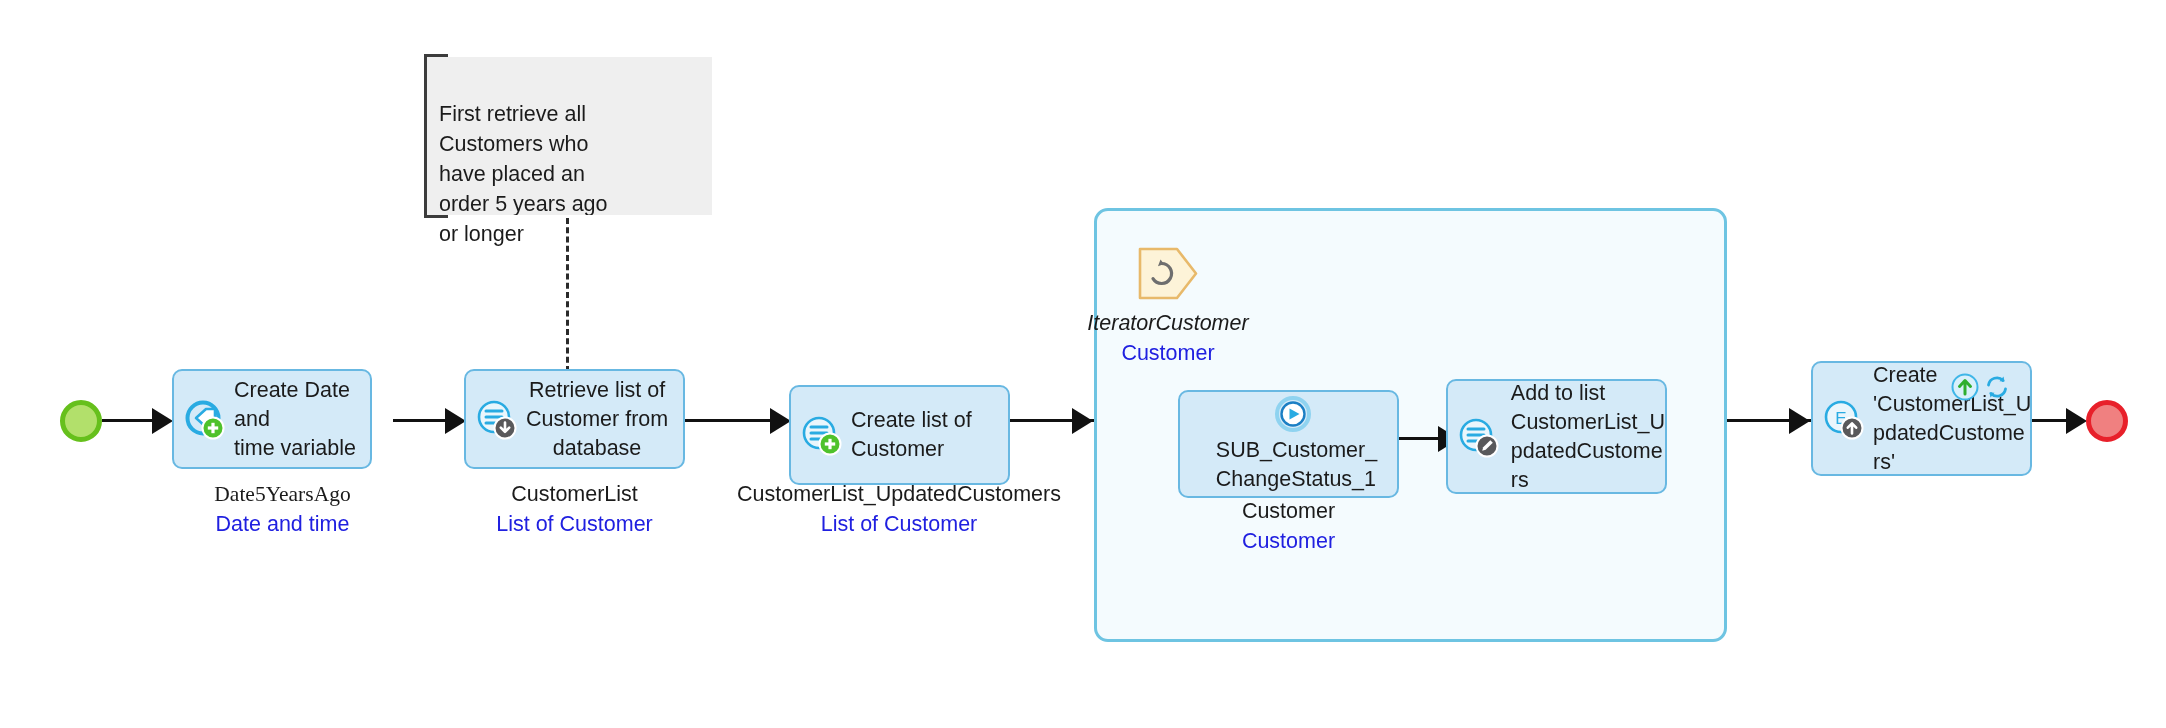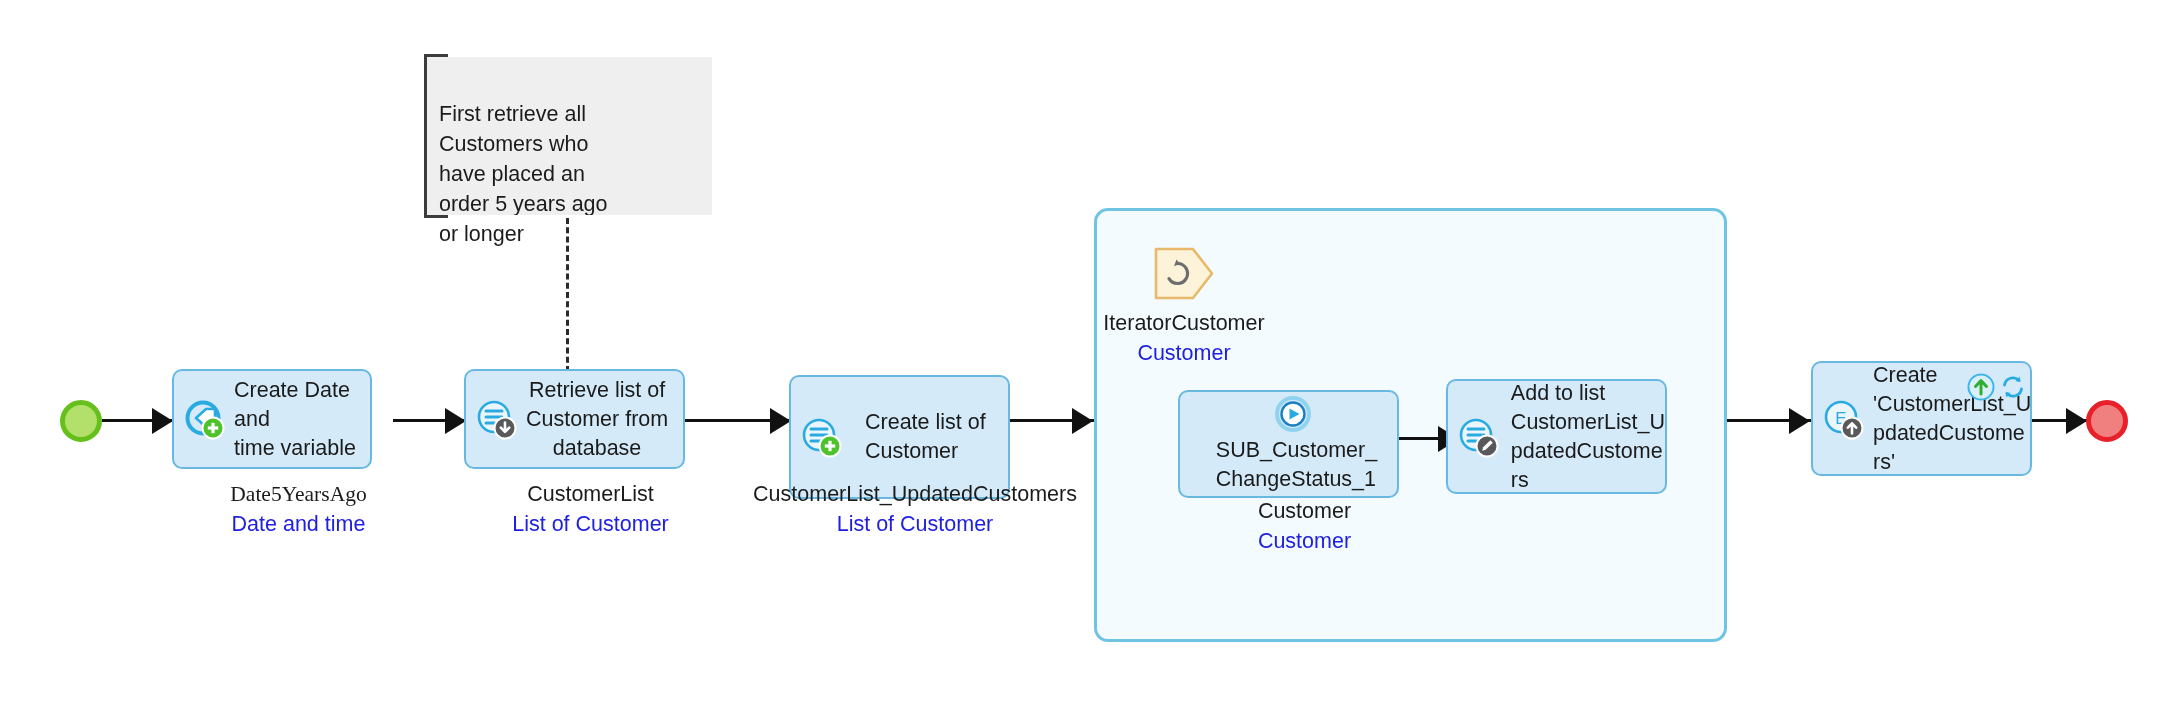--- a/index.html
+++ b/index.html
@@ -10,21 +10,21 @@
   body {
     font-family: "Liberation Sans", sans-serif;
   }
   #canvas {
     position: relative;
     width: 2166px;
     height: 728px;
     background: #ffffff;
     overflow: hidden;
   }
-  .abs { position: absolute; padding-left: 16px; }
+  .abs { position: absolute; }
 
   
   .event {
     border-radius: 50%;
     box-sizing: border-box;
   }
   .event-start {
     width: 42px; height: 42px;
     background: #b2e06b;
     border: 5px solid #66c01c;
@@ -174,21 +174,21 @@
     <div class="activity-label">Retrieve list of
 Customer from
 database</div>
   </div>
   <div class="abs caption" style="left:464px; top:480px; width:221px;">CustomerList</div>
   <div class="abs caption-type" style="left:464px; top:510px; width:221px;">List of Customer</div>
 
   <div class="abs conn-line" style="left:685px; top:419px; width:93px;"></div>
   <div class="abs arrow-head" style="left:770px; top:408px;"></div>
 
-  <div class="abs activity" style="left:789px; top:375px; width:221px; height:124px;gap:14px;">
+  <div class="abs activity" style="left:789px; top:385px; width:221px; height:100px;">
     <div class="icon-wrap">
       <svg width="44" height="44" viewBox="0 0 44 44">
         <circle cx="20" cy="20" r="15" fill="#eaf6fc" stroke="#29abe2" stroke-width="2.6"></circle>
         <path d="M12 14 L28 14 M12 20 L28 20 M12 26 L24 26" stroke="#29abe2" stroke-width="3" stroke-linecap="round"></path>
         <circle cx="31" cy="31" r="10.5" fill="#4ec22b" stroke="#ffffff" stroke-width="2"></circle>
         <rect x="29.4" y="25.8" width="3.2" height="10.4" fill="#ffffff"></rect>
         <rect x="25.8" y="29.4" width="10.4" height="3.2" fill="#ffffff"></rect>
       </svg>
     </div>
     <div class="activity-label">Create list of
@@ -204,21 +204,21 @@
 
   <div class="abs" style="left:1137px; top:246px; width:62px; height:55px;">
     <svg width="62" height="55" viewBox="0 0 62 55">
       <path d="M3 3 L40 3 L59 27.5 L40 52 L3 52 Z" fill="#fdf3d8" stroke="#e8b96a" stroke-width="2.6" stroke-linejoin="round"></path>
       <g transform="translate(24.5,27.5)">
         <path d="M 0,-10 A 10,10 0 1 1 -8.5,5.2" fill="none" stroke="#6e6e6e" stroke-width="3.2" stroke-linecap="round"></path>
         <path d="M -1,-14 L 2.5,-9.5 L -3.5,-7.2 Z" fill="#6e6e6e"></path>
       </g>
     </svg>
   </div>
-  <div class="abs caption" style="left:1018px; top:309px; width:300px; text-align:center;">IteratorCustomer</div>
+  <div class="abs caption" style="left:1018px; top:309px; width:300px; text-align:center;font-style:italic;">IteratorCustomer</div>
   <div class="abs caption-type" style="left:1018px; top:339px; width:300px; text-align:center;">Customer</div>
 
   <div class="abs activity" style="left:1178px; top:390px; width:221px; height:108px;flex-direction:column;">
     <div class="icon-wrap">
       <svg width="44" height="44" viewBox="0 0 44 44">
         <circle cx="22" cy="22" r="16" fill="none" stroke="#8fd3f0" stroke-width="4"></circle>
         <circle cx="22" cy="22" r="11.5" fill="#ffffff" stroke="#1b7fc4" stroke-width="2.4"></circle>
         <path d="M18.5 16.5 L28.5 22 L18.5 27.5 Z" fill="#29abe2"></path>
       </svg>
     </div>

